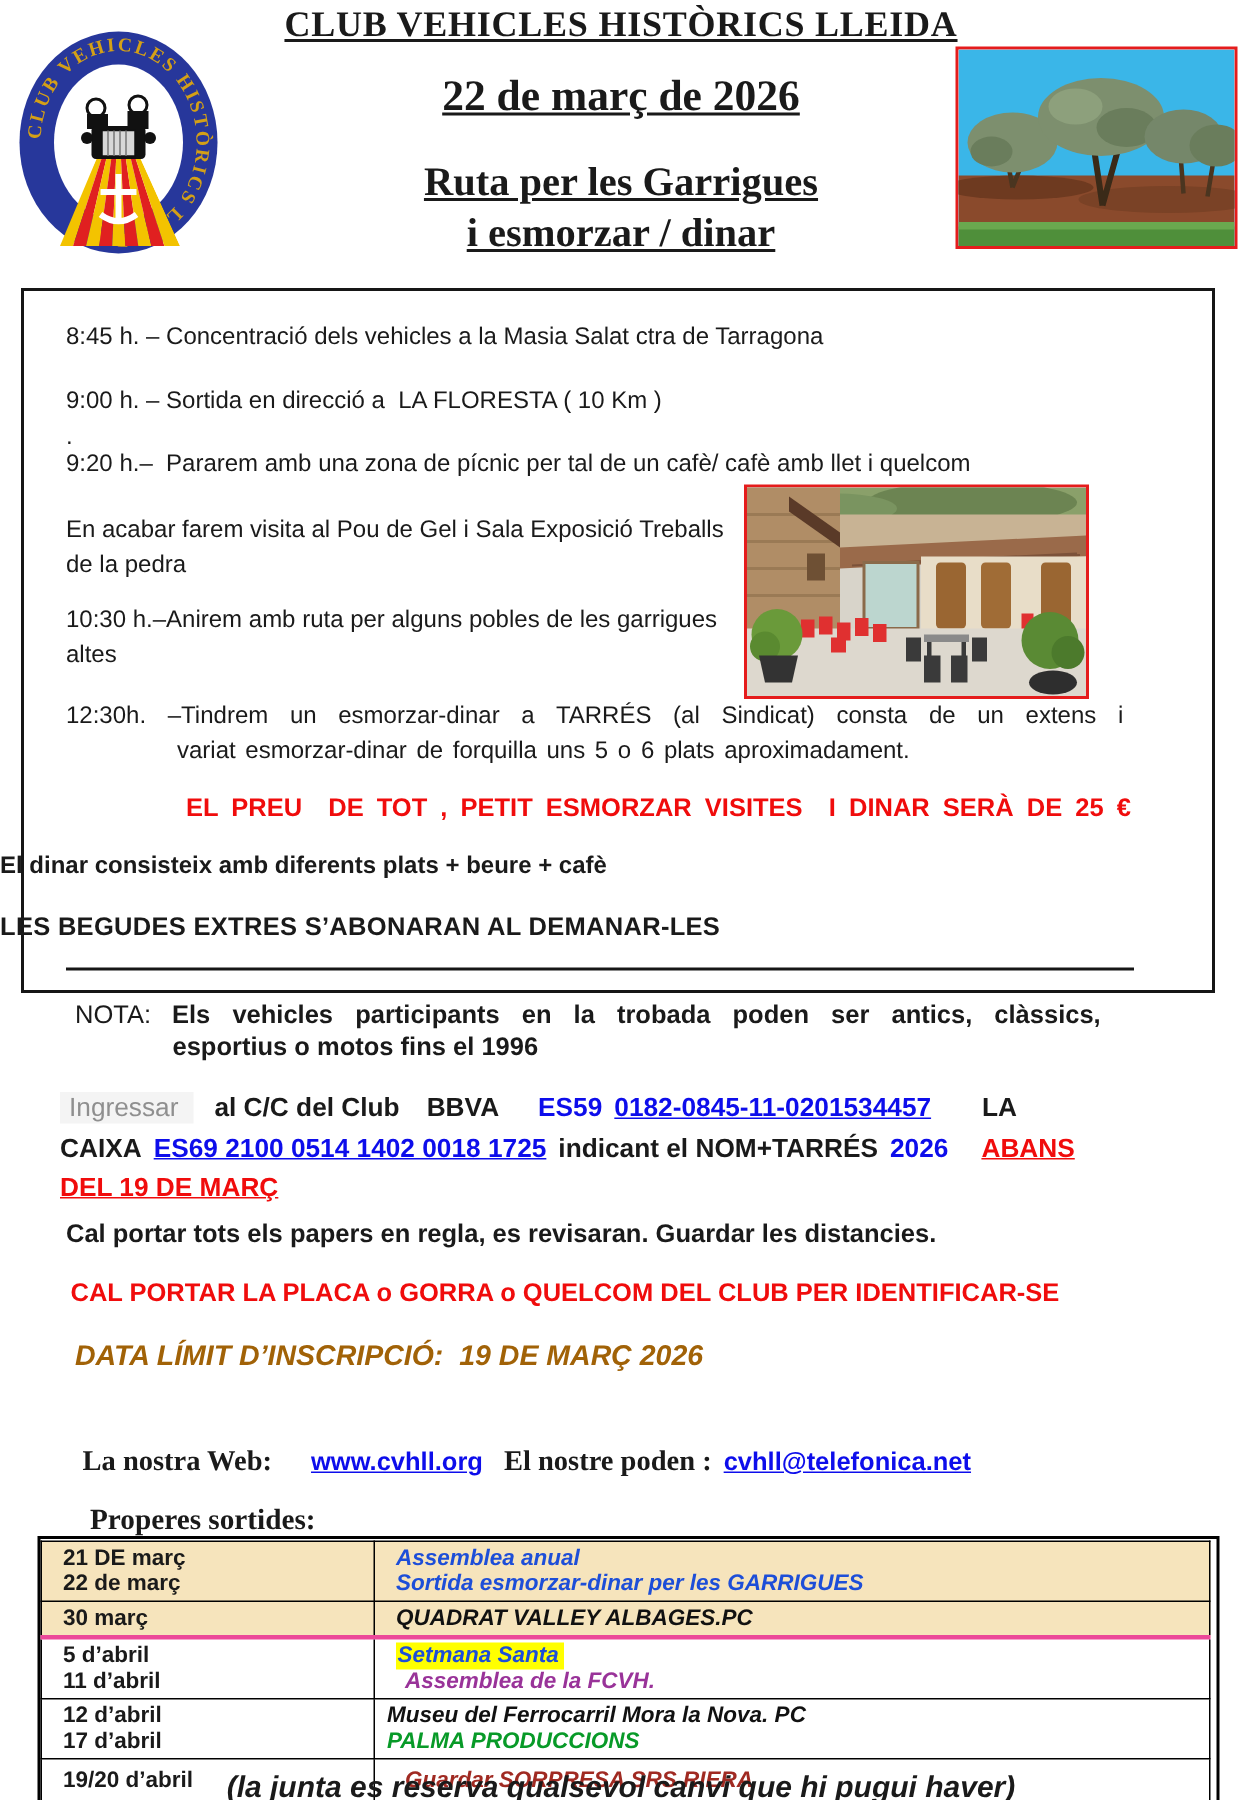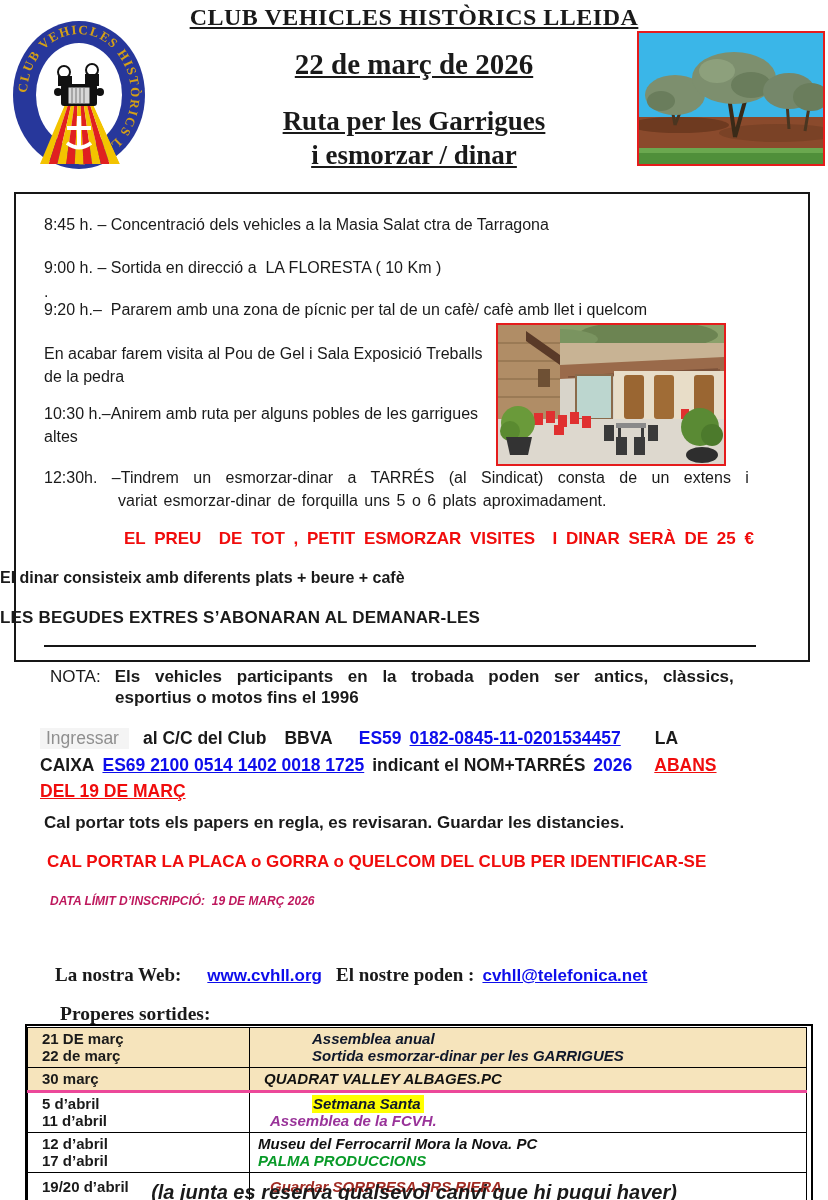--- a/index.html
+++ b/index.html
@@ -49,36 +49,36 @@
   .nota .body1{word-spacing:10px;}
   .nota2{top:688px;left:115px;font-size:17px;}
   .pay{left:40px;font-size:17.5px;font-weight:bold;}
   .pay1{top:728px;}
   .pay2{top:755px;}
   .pay3{top:781px;}
   .mr8{margin-right:8px;} .mr14{margin-right:14px;margin-top:12px;} .mr18{margin-right:18px;}
   .mr26{margin-right:26px;} .mr34{margin-right:34px;} .mr22{margin-right:22px;}
   .papers{top:813px;left:44px;font-size:17px;}
   .placa{top:852px;left:47px;font-size:17px;}
-  .datalimit{top:894px;left:50px;font-size:12px;color:#be185d;}
+  .datalimit{top:894px;left:50px;font-size:19px;color:#a16207;}
 
   .tel{top:931px;font-size:22px;}
   .webline{top:964px;left:55px;font-size:19px;}
   .weblink{font-family:"Liberation Sans",sans-serif;font-size:17px;font-weight:bold;}
   .properes{top:1003px;left:60px;font-size:19.5px;}
 
   
   .tbl-wrap{left:25px;top:1024px;width:780px;border:2px solid #000;padding:1px 4px 1px 0;background:#fff;}
   table.sortides{border-collapse:collapse;width:100%;font-size:15px;}
   table.sortides td{border:1px solid #000;vertical-align:top;padding:2px 4px 3px 14px;line-height:17px;}
   td.ev{padding-left:17px;font-style:italic;}
   tr.beige td{background:#f6e4bc;}
   tr.sep td{border-top:3px solid #ec4899;}
   tr.last td{padding-top:5px;padding-bottom:6px;}
-  .ev-red{color:#0f172a;margin-left:48px;}
+  .ev-red{color:#1d4ed8;}
   .ev-black{color:#111;}
   .ev-purple{color:#993399;}
   .ev-green{color:#089a28;}
   .ev-darkred{color:#a02a22;}
   .hl-yellow{background:#ffff00;padding:0 3px 1px 1px;}
   .datecell div{font-weight:bold;}
   .footer{top:1181px;font-size:20px;}
 </style>
 </head>
 <body>

